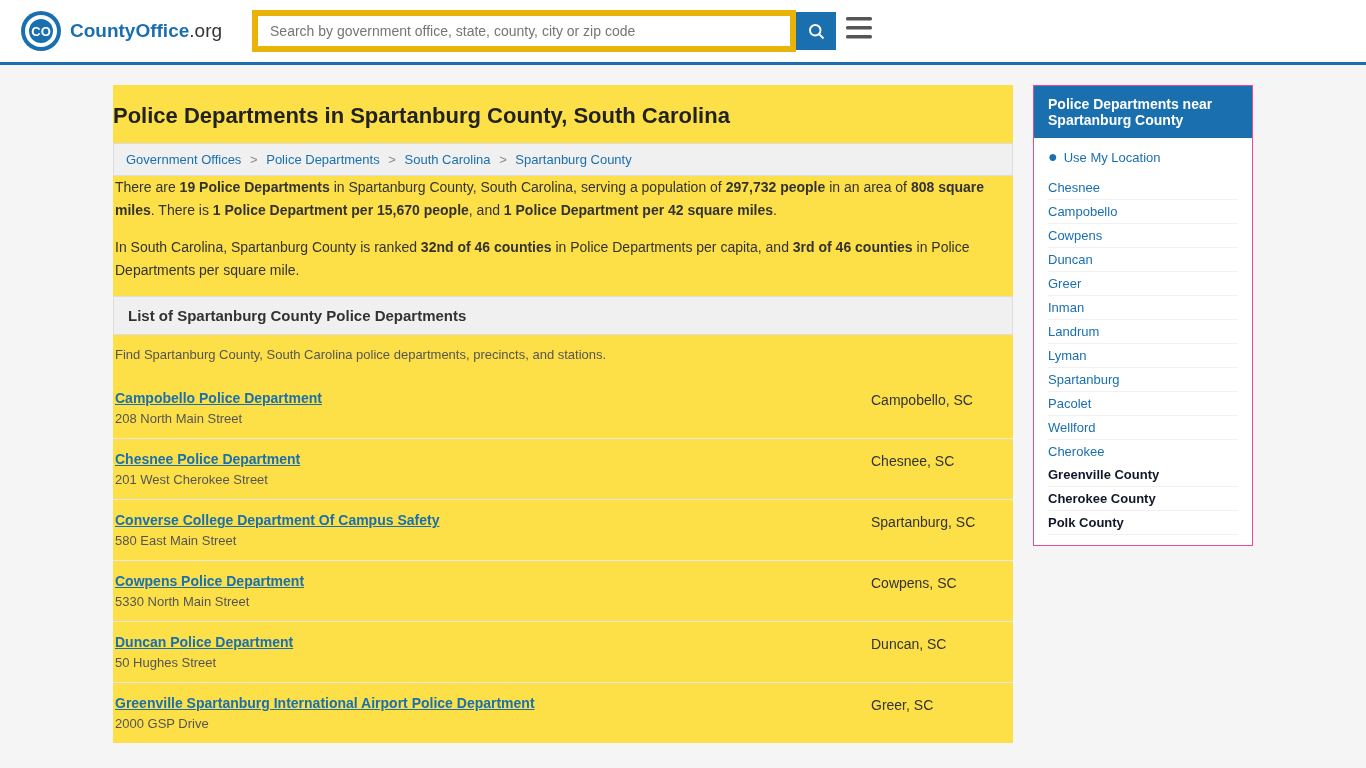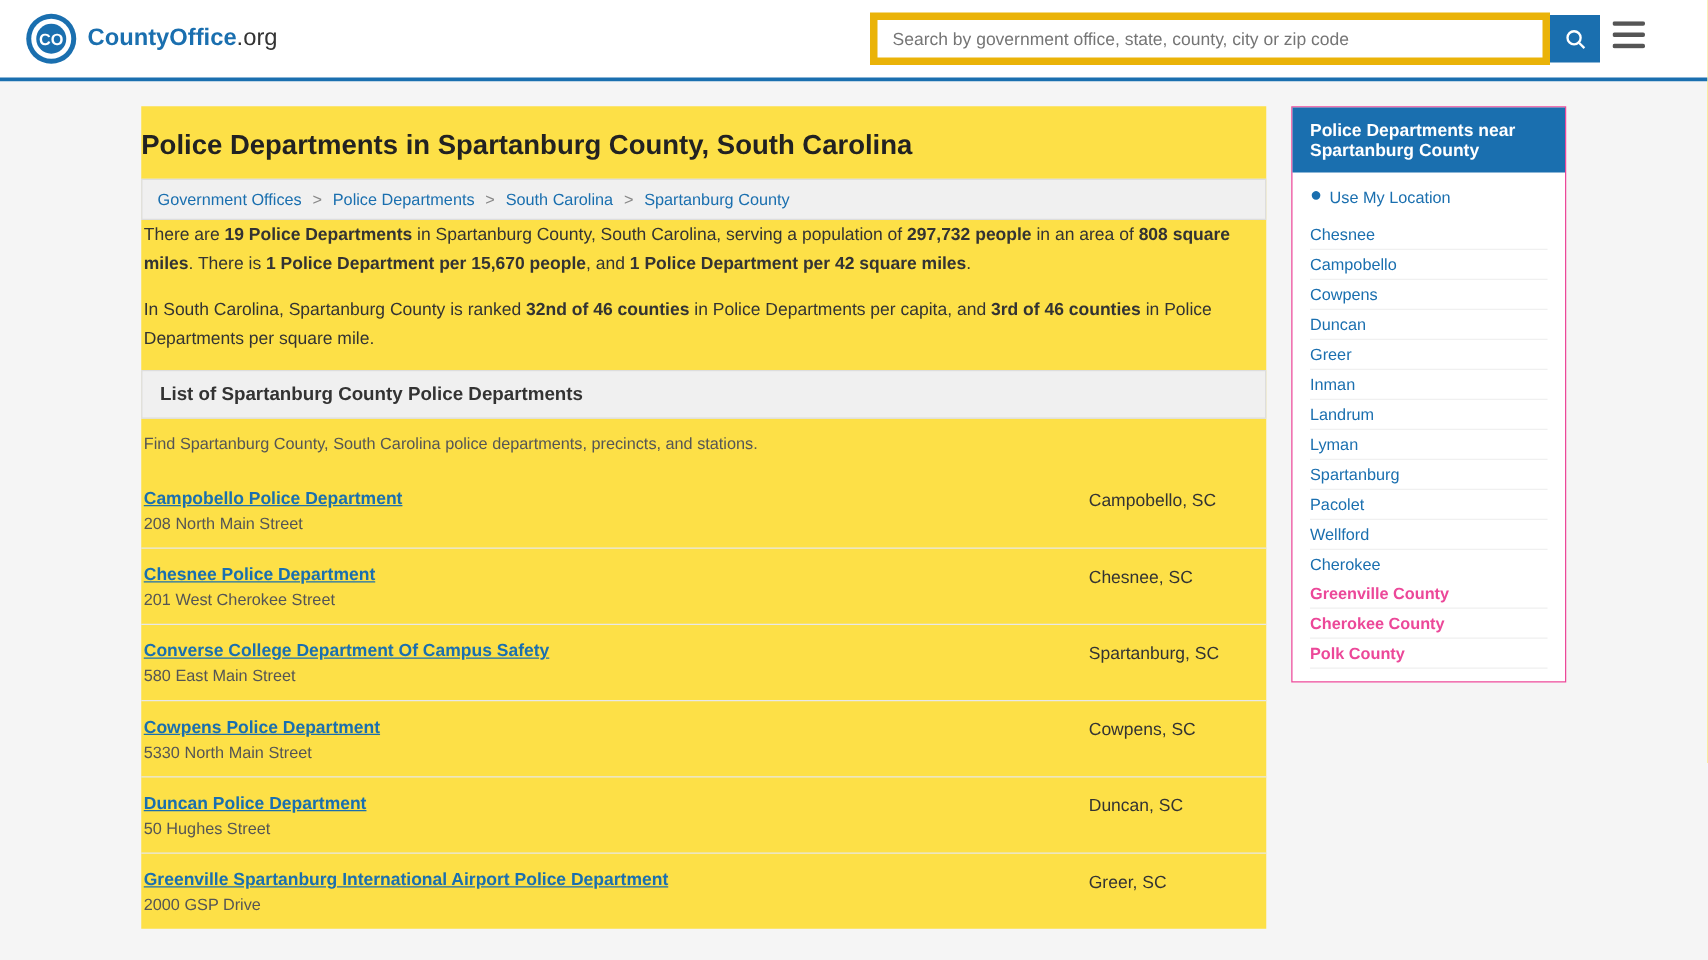--- a/index.html
+++ b/index.html
@@ -5,21 +5,20 @@
     * { box-sizing: border-box; margin: 0; padding: 0; }
     body { font-family: Arial, sans-serif; font-size: 14px; color: #333; background: #f5f5f5; }
 
     
     .header {
       background: #fff;
       border-bottom: 3px solid #1a6faf;
       padding: 10px 20px;
       display: flex;
       align-items: center;
-      justify-content: space-between;
     }
     .logo-area {
       display: flex;
       align-items: center;
       gap: 8px;
     }
     .logo-icon {
       width: 42px;
       height: 42px;
     }
@@ -193,21 +192,21 @@
       color: #1a6faf;
       text-decoration: none;
       font-size: 13px;
       padding: 4px 0;
       border-bottom: 1px solid #f0f0f0;
       cursor: pointer;
     }
     .sidebar-link:last-child { border-bottom: none; }
     .sidebar-county-link {
       display: block;
-      color: #ec4899;
+      color: #0f172a;
       text-decoration: none;
       font-size: 13px;
       padding: 4px 0;
       border-bottom: 1px solid #f0f0f0;
       cursor: pointer;
       font-weight: bold;
     }
   </style>
 </head>
 <body>

